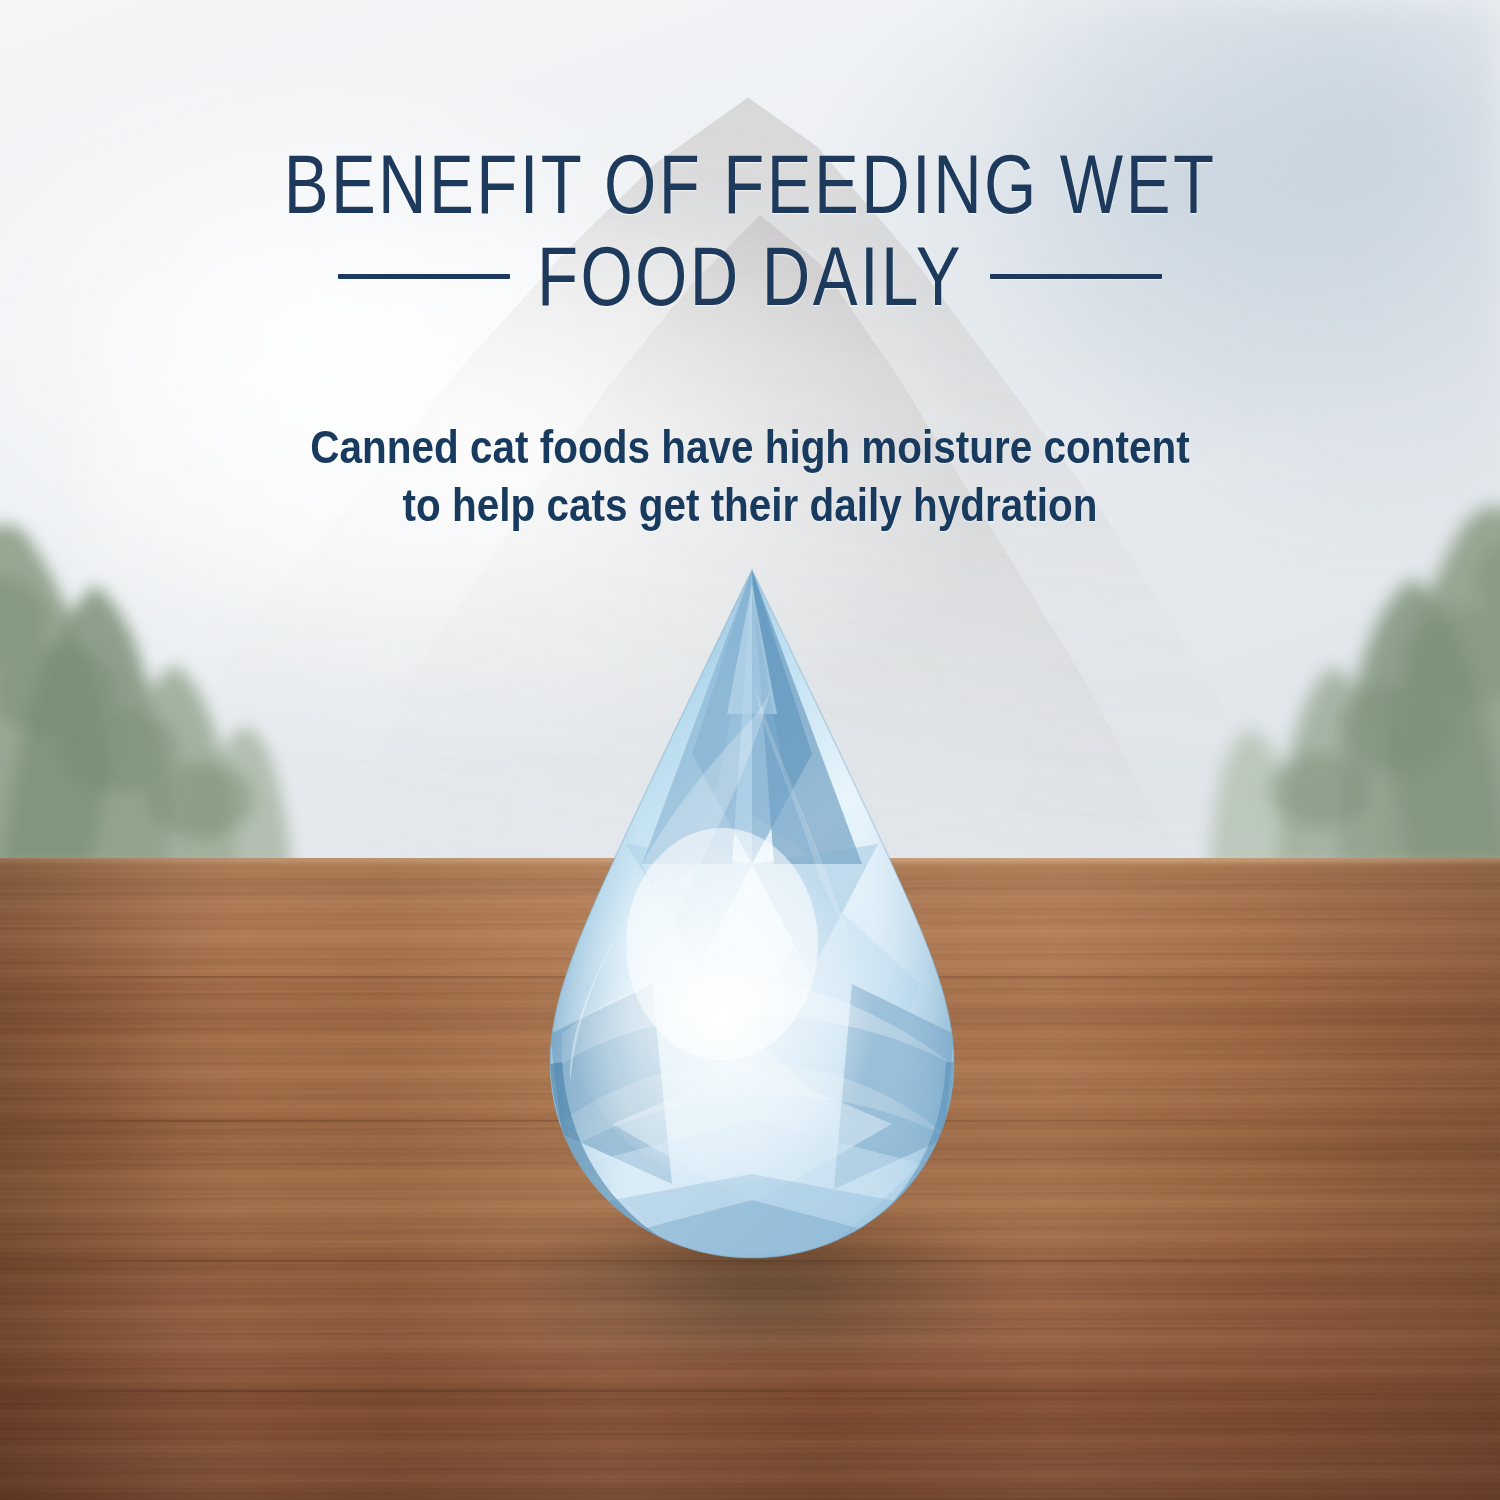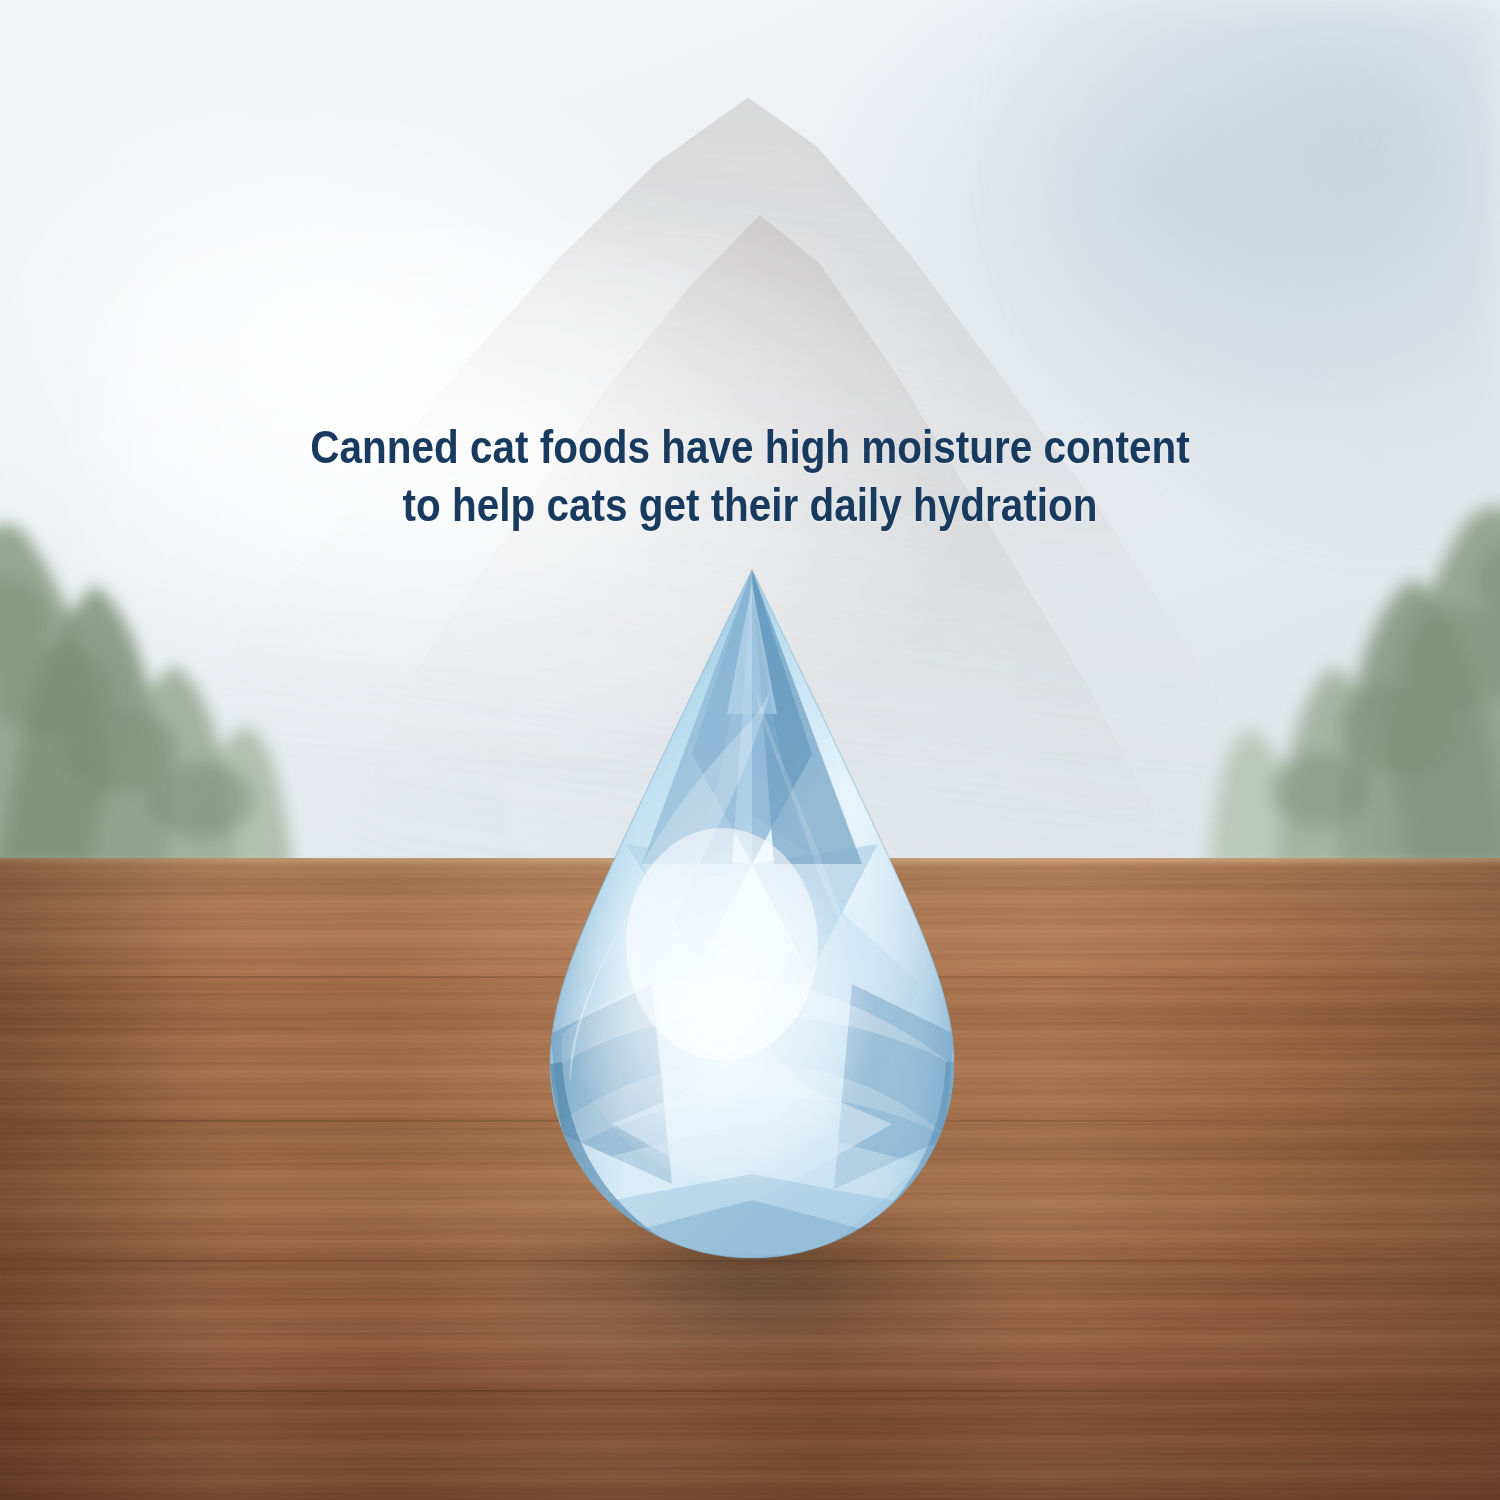--- a/index.html
+++ b/index.html
@@ -370,19 +370,27 @@
       <path d="M230 6
                C 230 6, 300 150, 356 270
                C 402 368, 432 436, 432 498
                C 432 608, 342 694, 230 694
                C 118 694, 28 608, 28 498
                C 28 436, 58 368, 104 270
                C 160 150, 230 6, 230 6 Z" fill="none" stroke="#6ea2c6" stroke-opacity="0.35" stroke-width="1.5"></path>
     </svg>
   </div>
 
+  <div class="headline-wrap">
+    <div class="headline">BENEFIT OF FEEDING WET</div>
+    <div class="headline headline-line2">
+      <span class="rule"></span>
+      <span class="headline-l2-text">FOOD DAILY</span>
+      <span class="rule"></span>
+    </div>
+  </div>
 
   <div class="subtitle">
     <span>Canned cat foods have high moisture content</span>
     <span>to help cats get their daily hydration</span>
   </div>
 
 </div>
 
 </body></html>

